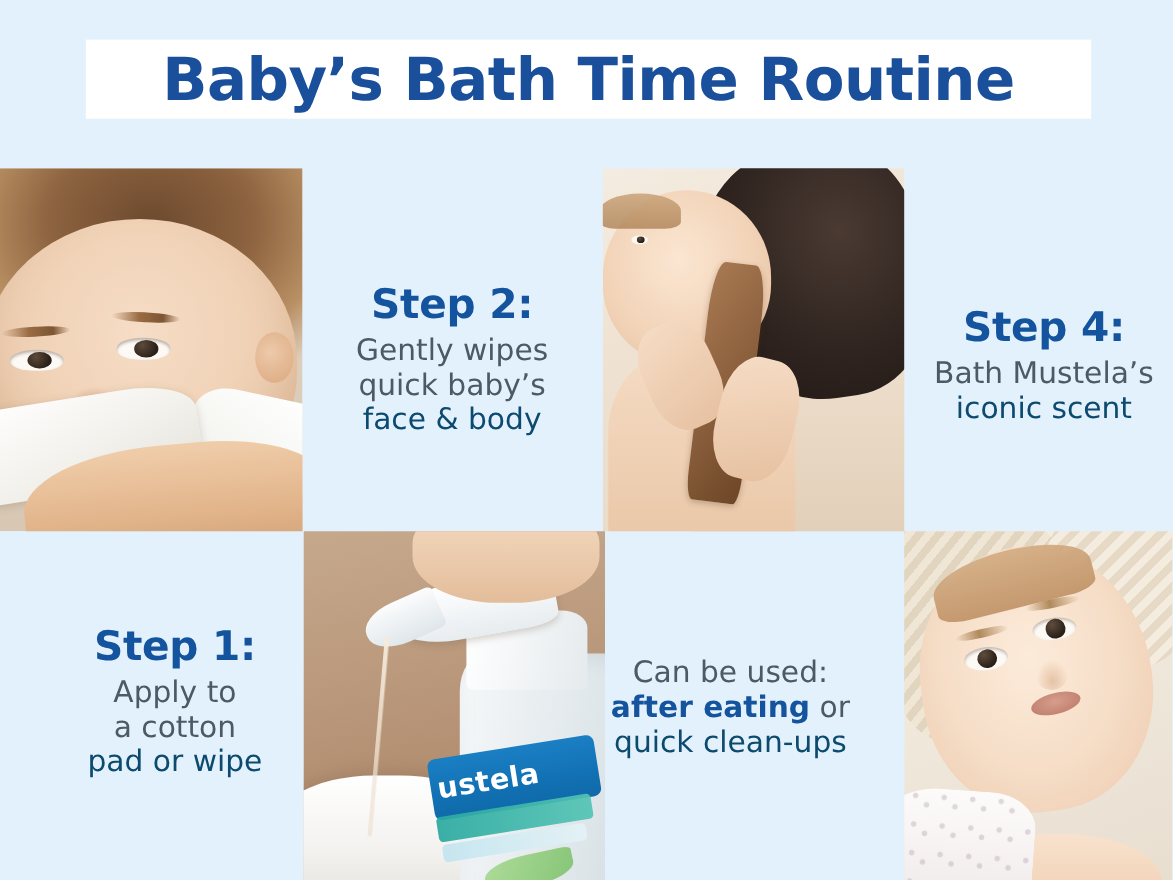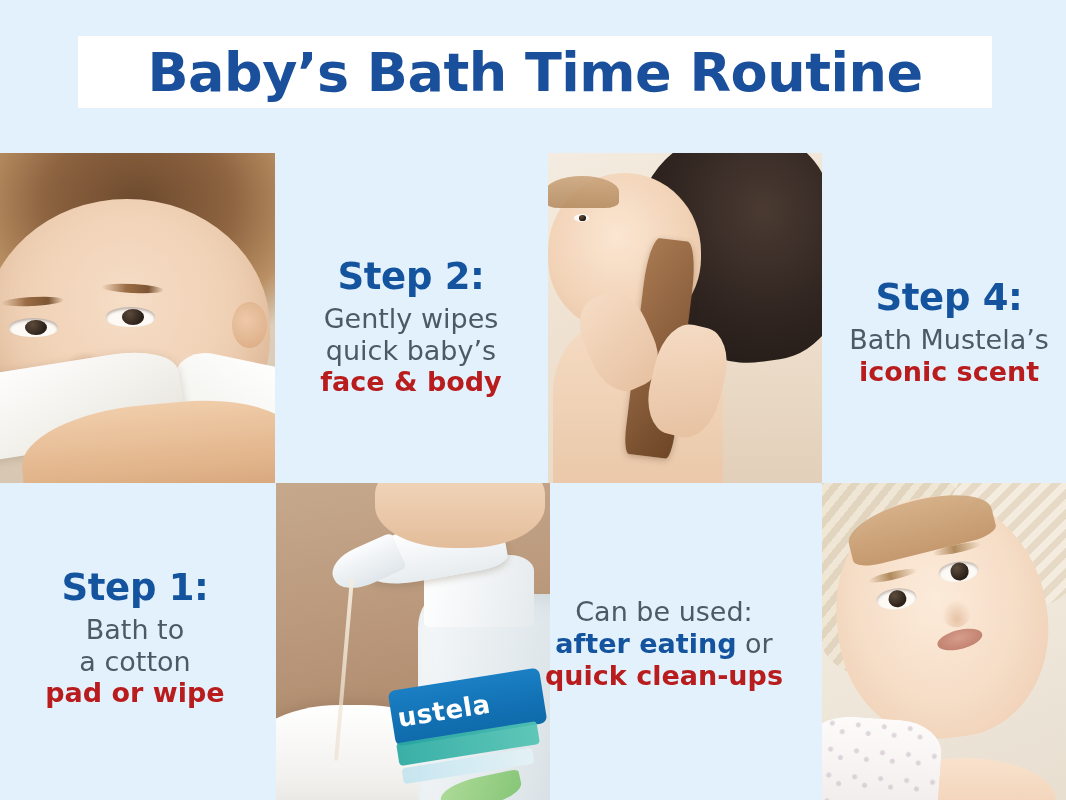--- a/index.html
+++ b/index.html
@@ -412,35 +412,35 @@
     display: block;
     margin-bottom: 4px;
   }
   .body-line {
     display: block;
     font-size: 27px;
     color: #4b5a66;
     font-weight: 400;
   }
   .body-line.bold {
-    font-weight: bold;
-    color: #b91c1c;
+    font-weight: normal;
+    color: #0c4a6e;
   }
   .body-line .bold-inline {
     font-weight: bold;
     color: #14539d;
   }
   .body-line .reg-inline {
     font-weight: 400;
     color: #4b5a66;
   }
 
   #step2-block { left: 286px; top: 245px; width: 250px; }
   #step4-block { left: 836px; top: 266px; width: 226px; }
-  #step1-block { left: 10px;  top: 556px; width: 250px; }
+  #step1-block { left: 34px;  top: 556px; width: 250px; }
   #usage-block { left: 538px; top: 586px; width: 252px; }
 </style>
 </head>
 <body>
 
 <div id="canvas">
 
   <div class="title-band"></div>
   <div class="title-text">Baby’s Bath Time Routine</div>
 
@@ -532,21 +532,21 @@
   </div>
 
   <div class="txt-block" id="step4-block">
     <span class="step-head">Step 4:</span>
     <span class="body-line">Bath Mustela’s</span>
     <span class="body-line bold">iconic scent</span>
   </div>
 
   <div class="txt-block" id="step1-block">
     <span class="step-head">Step 1:</span>
-    <span class="body-line">Bath to</span>
+    <span class="body-line">Apply to</span>
     <span class="body-line">a cotton</span>
     <span class="body-line bold">pad or wipe</span>
   </div>
 
   <div class="txt-block" id="usage-block">
     <span class="body-line">Can be used:</span>
     <span class="body-line"><span class="bold-inline">after eating</span><span class="reg-inline"> or</span></span>
     <span class="body-line bold">quick clean-ups</span>
   </div>
 

